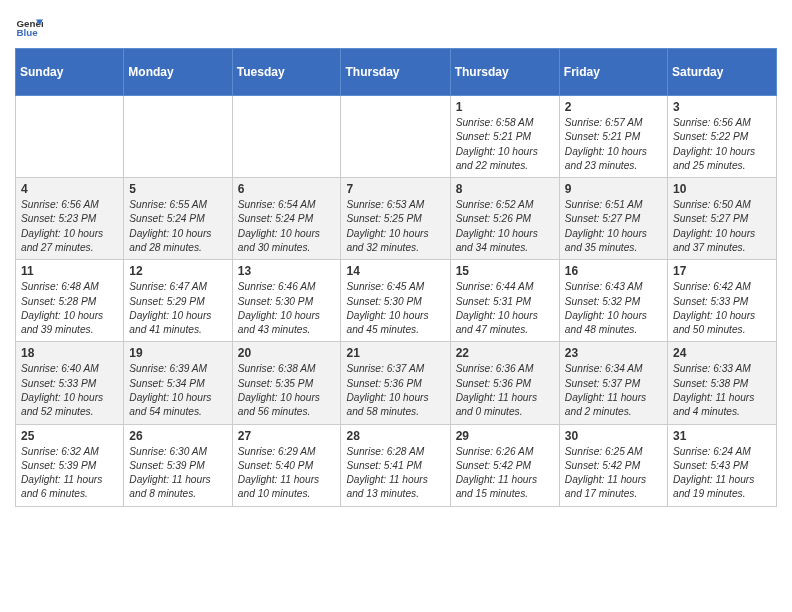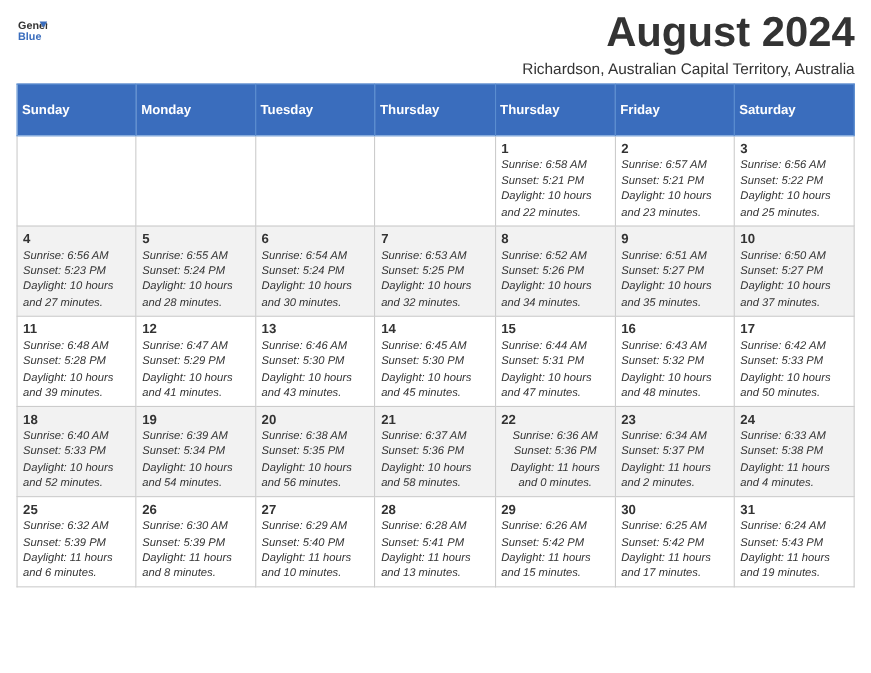--- a/index.html
+++ b/index.html
@@ -86,24 +86,20 @@
 </head>
 <body>
 
 <div class="header-area">
   <div class="logo">
     <svg class="logo-icon" viewBox="0 0 40 40">
       <text x="2" y="18" font-size="14" font-weight="bold" fill="#333" font-family="Arial">General</text>
       <text x="2" y="32" font-size="14" font-weight="bold" fill="#3a6dbd" font-family="Arial">Blue</text>
       <polygon points="30,8 40,8 35,16" fill="#3a6dbd"></polygon>
     </svg>
-  </div>
-  <div class="title-area">
-    <div class="main-title">August 2024</div>
-    <div class="subtitle">Richardson, Australian Capital Territory, Australia</div>
   </div>
 </div>
 
 <table class="calendar-table">
   <thead>
     <tr>
     <th>Sunday</th>
         <th>Monday</th>
         <th>Tuesday</th>
         <th>Thursday</th>
@@ -266,21 +262,21 @@
         </td>
         <td>
           <div class="day-number">21</div>
           <div class="day-info" style="white-space: pre-line;">Sunrise: 6:37 AM
 Sunset: 5:36 PM
 Daylight: 10 hours
 and 58 minutes.</div>
         </td>
         <td>
           <div class="day-number">22</div>
-          <div class="day-info" style="white-space: pre-line; text-align: center;">Sunrise: 6:36 AM
+          <div class="day-info" style="white-space: pre-line;">Sunrise: 6:36 AM
 Sunset: 5:36 PM
 Daylight: 11 hours
 and 0 minutes.</div>
         </td>
         <td>
           <div class="day-number">23</div>
           <div class="day-info" style="white-space: pre-line;">Sunrise: 6:34 AM
 Sunset: 5:37 PM
 Daylight: 11 hours
 and 2 minutes.</div>

